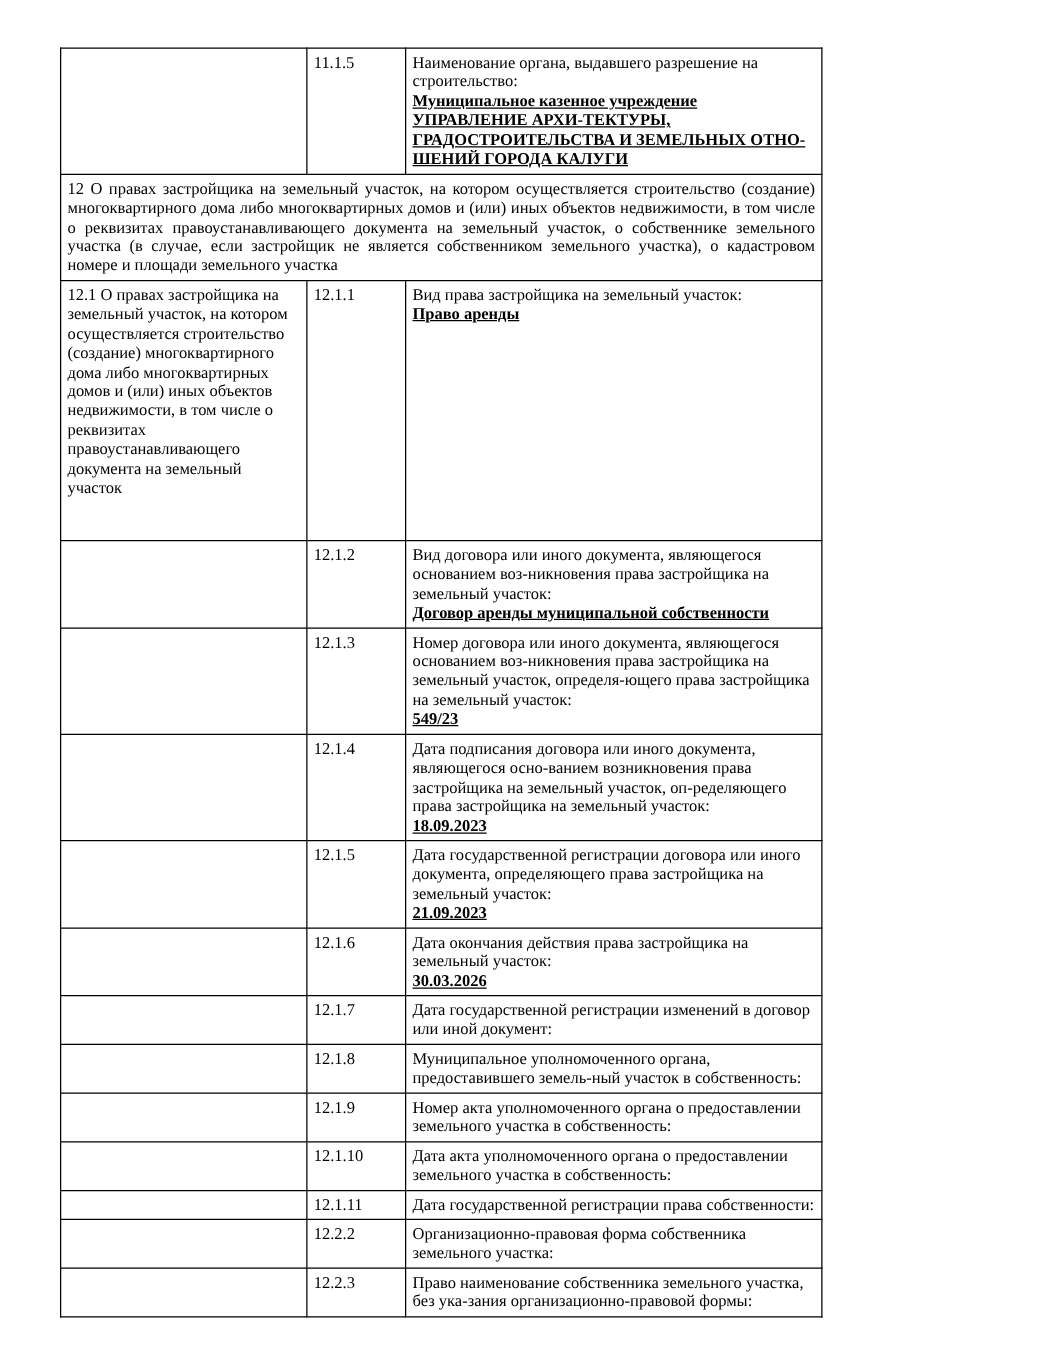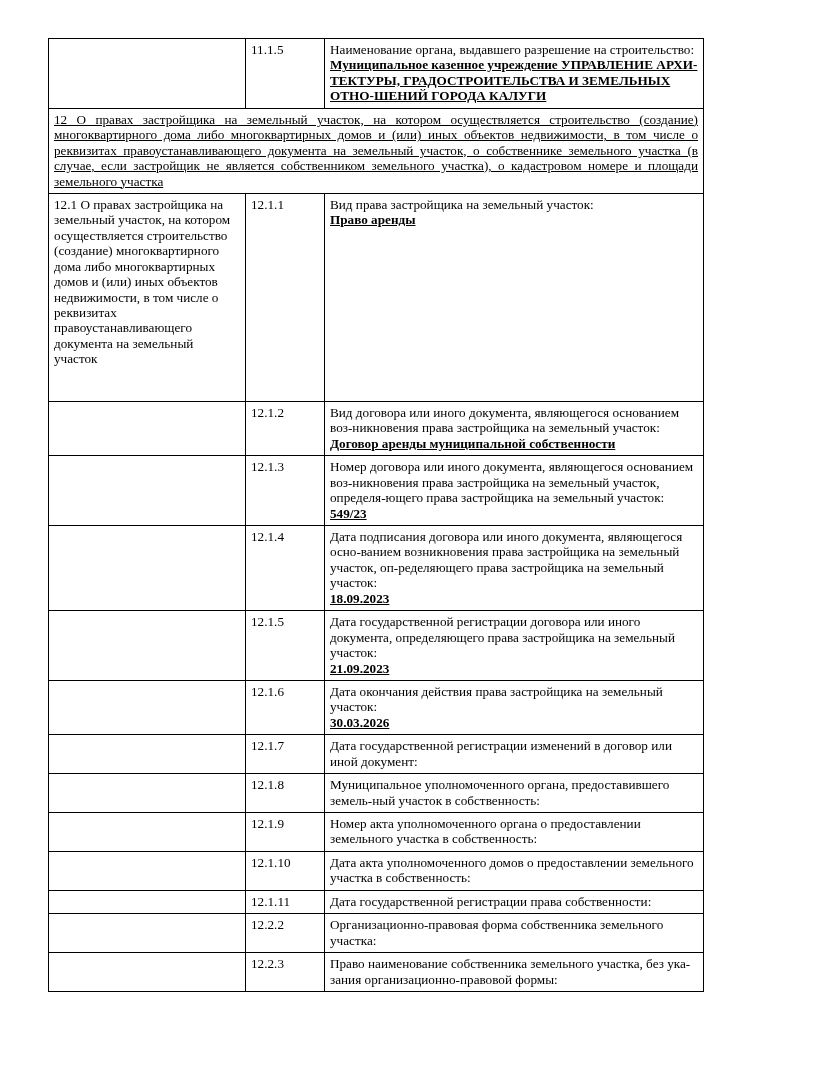--- a/index.html
+++ b/index.html
@@ -15,38 +15,38 @@
     overflow: hidden;
   }
   .page {
     position: relative;
     width: 835px;
     height: 1080px;
     box-sizing: border-box;
     padding: 38px 48px 0 48px;
   }
   table.doc {
-    width: 656px;
+    width: 610px;
     border-collapse: collapse;
     table-layout: fixed;
   }
   table.doc td {
     border: 1px solid #000000;
     vertical-align: top;
     padding: 3px 5px 4px 5px;
     font-size: 13.2px;
     line-height: 1.17;
   }
   td.col-a { width: 186px; }
   td.col-b { width: 68px; }
   td.col-c { width: auto; margin-left: 30px; }
   .mid { vertical-align: middle; }
   .txt { display: block; }
   .txt + .txt { margin-top: 0px; text-decoration: underline; }
-  .just { text-align: justify; text-align-last: left; text-decoration: underline; }
+  .just { text-align: justify; text-align-last: left; }
   .label { display: block; }
   .value { display: block; font-weight: bold; }
   .num { text-align: left; }
   .tall { height: 200px; }
 </style>
 </head>
 <body>
 
 <div class="page">
   <table class="doc">
@@ -140,21 +140,21 @@
         <td class="col-b mid num">12.1.9</td>
         <td class="col-c">
           <span class="txt label">Номер акта уполномоченного органа о предоставлении земельного участка в собственность:</span>
         </td>
       </tr>
 
       <tr>
         <td class="col-a"></td>
         <td class="col-b mid num">12.1.10</td>
         <td class="col-c">
-          <span class="txt label">Дата акта уполномоченного домов о предоставлении земельного участка в собственность:</span>
+          <span class="txt label">Дата акта уполномоченного органа о предоставлении земельного участка в собственность:</span>
         </td>
       </tr>
 
       <tr>
         <td class="col-a"></td>
         <td class="col-b mid num">12.1.11</td>
         <td class="col-c">
           <span class="txt label">Дата государственной регистрации права собственности:</span>
         </td>
       </tr>

